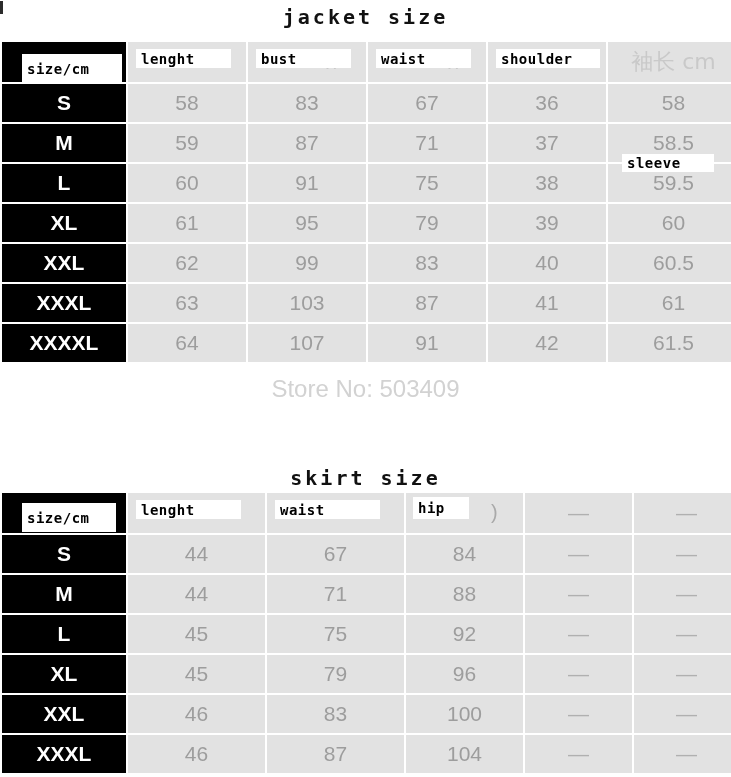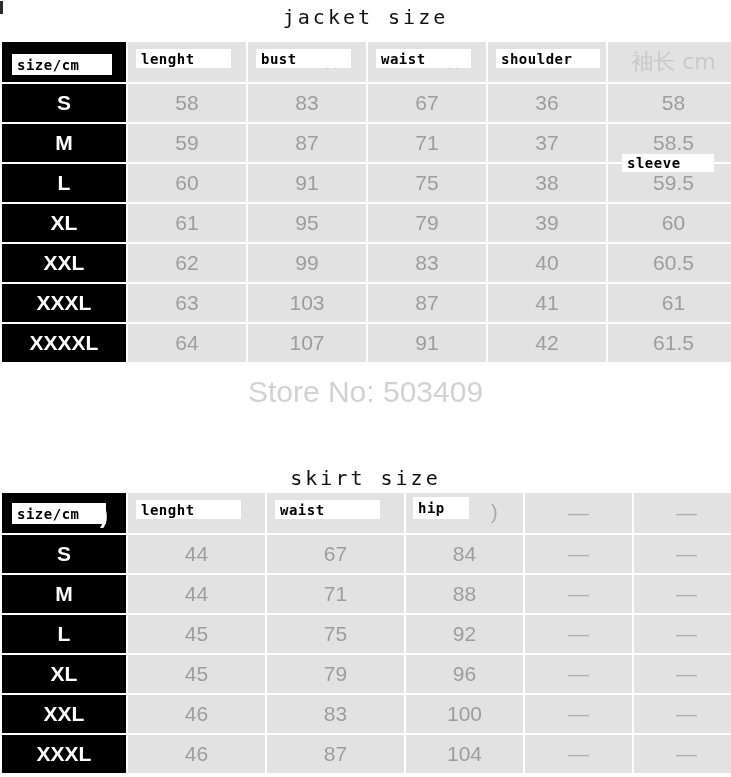--- a/index.html
+++ b/index.html
@@ -21,21 +21,21 @@
     top: 1px;
     width: 3px;
     height: 13px;
     background: #2b2b2b;
   }
 
   .section-title {
     text-align: center;
     font-family: "DejaVu Sans Mono", "Liberation Mono", monospace;
     font-size: 20px;
-    font-weight: normal;
+    font-weight: bold;
     letter-spacing: 3px;
     color: #111111;
   }
 
   #jacket-title { position: absolute; left: 0; top: 5px; width: 731px; }
   #skirt-title  { position: absolute; left: 0; top: 466px; width: 731px; }
 
   .size-table {
     position: absolute;
     left: 0;
@@ -89,42 +89,42 @@
     letter-spacing: 0.5px;
     text-align: left;
     display: flex;
     align-items: center;
     padding-left: 5px;
     box-sizing: border-box;
     white-space: nowrap;
     z-index: 5;
   }
 
-  .sticker-sizecm { left: 10px; top: 12px; width: 100px; height: 21px; }
+  .sticker-sizecm { left: 20px; top: 12px; width: 100px; height: 29px; }
   .sticker-wide   { left: 8px; top: 7px;  width: 95px;  height: 19px; }
   .sticker-sleeve {
     left: 14px; top: -10px; width: 92px; height: 18px;
   }
 
   .paren {
     position: absolute;
     color: #ffffff;
     font-size: 24px;
     font-family: "Liberation Sans", sans-serif;
     z-index: 4;
   }
 
   #store-no {
     position: absolute;
     left: 0;
     top: 375px;
     width: 731px;
     text-align: center;
     color: #d2d2d2;
-    font-size: 30px;
+    font-size: 24px;
     font-family: "Liberation Sans", sans-serif;
   }
 </style>
 </head>
 <body>
 
 <div class="corner-artifact"></div>
 
 <div id="jacket-title" class="section-title">jacket size</div>
 

